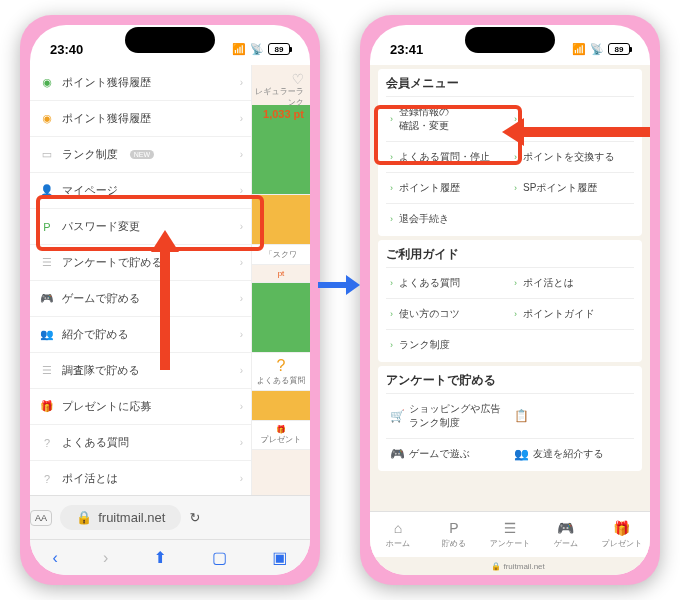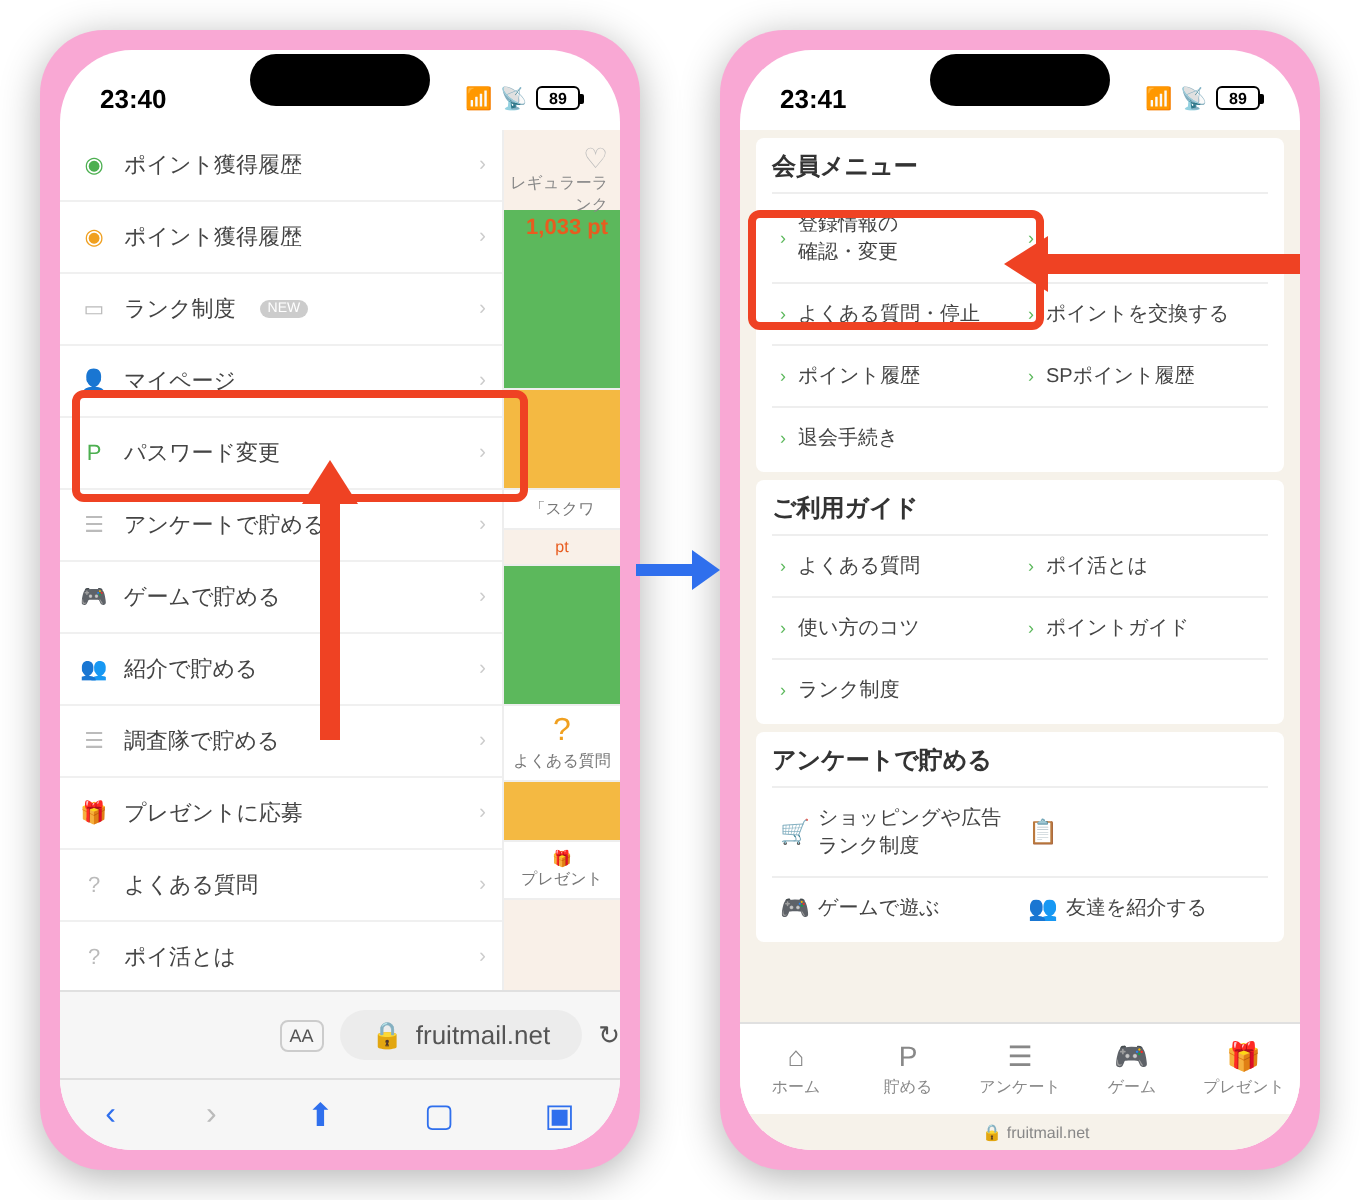--- a/index.html
+++ b/index.html
@@ -65,21 +65,21 @@
 
   .red-box-1 { position:absolute; border:4px solid #ef4223; border-radius:6px;
     top:130px; left:6px; width:228px; height:56px; z-index:20; }
   .red-arrow-1 { position:absolute; top:185px; left:130px; z-index:21; }
   .red-arrow-1 .shaft { width:10px; height:120px; background:#ef4223; }
   .red-arrow-1 .head { width:0; height:0; border-left:14px solid transparent;
     border-right:14px solid transparent; border-bottom:22px solid #ef4223;
     position:absolute; top:-20px; left:-9px; }
 
   .browser-bar { height:44px; background:#f6f6f6; border-top:1px solid #e0e0e0;
-    display:flex; align-items:center; justify-content:flex-end; gap:8px;
+    display:flex; align-items:center; justify-content:flex-start; gap:8px;
     font-size:13px; color:#555; }
   .url-pill { background:#ececec; border-radius:14px; padding:5px 16px;
     display:flex; align-items:center; gap:6px; }
   .aa { border:1px solid #ccc; border-radius:4px; font-size:9px; padding:2px 4px; }
   .toolbar { height:36px; background:#f6f6f6; display:flex; justify-content:space-around;
     align-items:center; color:#2f6fed; font-size:16px; border-top:1px solid #e0e0e0; }
 
   
   .r-bg { background:#f6f2ea; position:absolute; inset:0; overflow:hidden; }
   .section { background:#fff; margin:4px 8px; border-radius:4px; padding:6px 8px 2px; }

